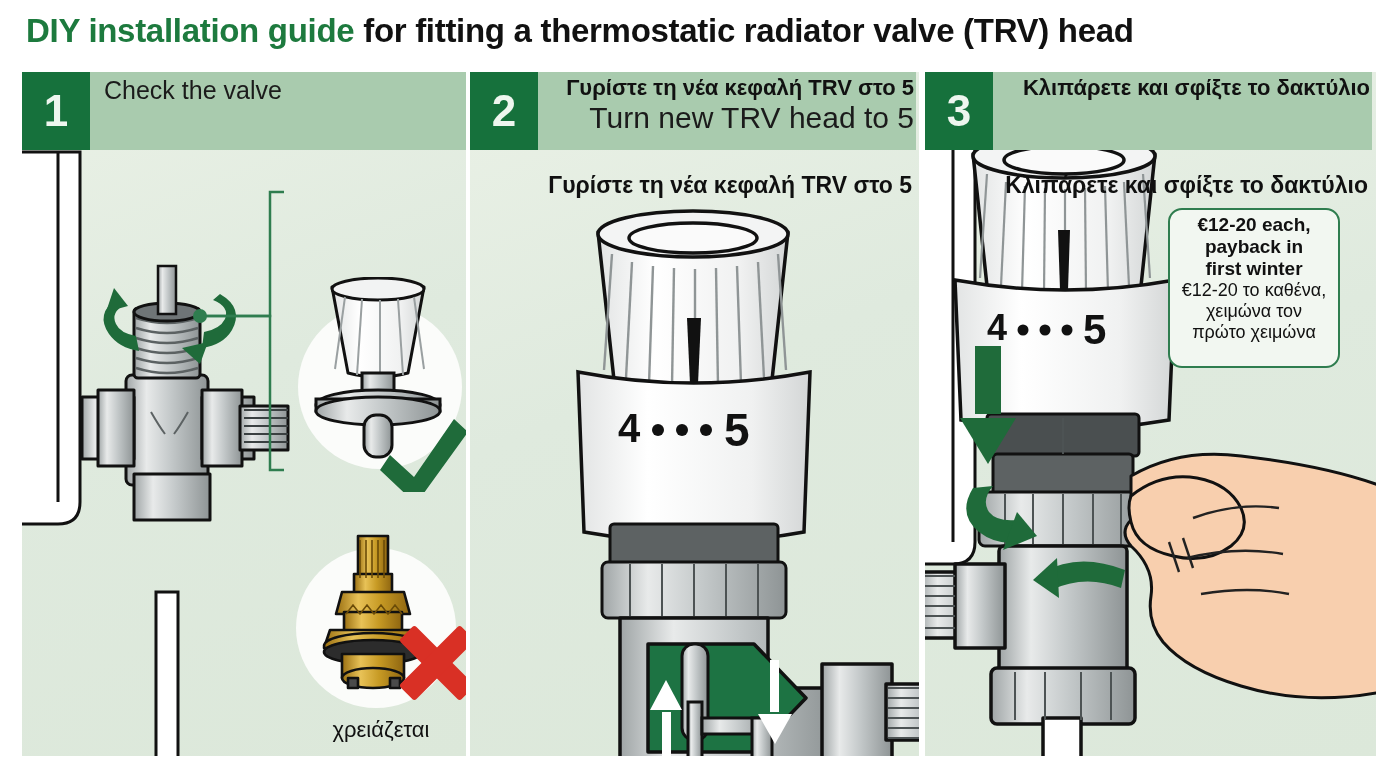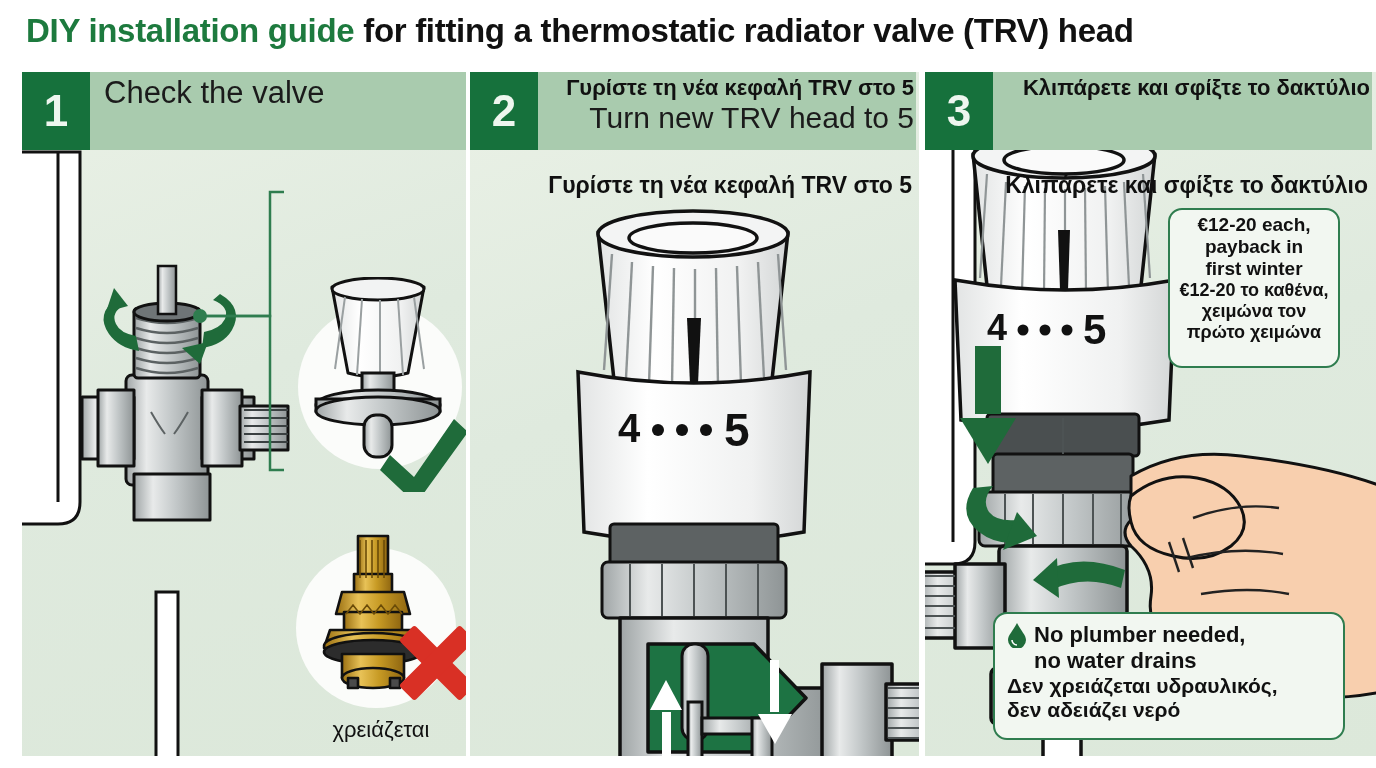--- a/index.html
+++ b/index.html
@@ -35,38 +35,38 @@
     position:absolute;left:68px;top:0;right:4px;height:78px;
     background:#a9cbae;
   }
   .hdr-num{
     position:absolute;left:0;top:0;width:68px;height:78px;
     background:#16713c;color:#eef6ef;
     font-size:44px;font-weight:bold;line-height:78px;text-align:center;
   }
   .hdr-txt{position:absolute;left:76px;top:4px;right:6px;}
   .hdr-el{font-size:23px;font-weight:bold;color:#111;line-height:1.12;white-space:nowrap;}
-  .hdr-en{font-size:31px;color:#1b1b1b;line-height:1.12;white-space:nowrap;}
+  .hdr-en{font-size:25px;color:#1b1b1b;line-height:1.12;white-space:nowrap;}
   #panel1 .hdr-txt{left:82px;}
   #panel2 .hdr-txt,#panel3 .hdr-txt{left:72px;text-align:right;}
   #panel2 .hdr-el,#panel3 .hdr-el{font-size:22px;}
   #panel2 .hdr-en,#panel3 .hdr-en{font-size:30px;}
 
   .subcap{
     position:absolute;left:0;right:8px;top:100px;
     text-align:right;font-size:23px;font-weight:bold;color:#101010;white-space:nowrap;
   }
 
   
   .callout{
     position:absolute;background:#f2f7f1;border:2px solid #2f7d4f;border-radius:14px;
     box-sizing:border-box;
   }
   .callout .en{font-size:19px;font-weight:bold;color:#111;line-height:1.16;}
-  .callout .el{font-size:19px;font-weight:bold;color:#111;line-height:1.16;}
+  .callout .el{font-size:19px;font-weight:normal;color:#111;line-height:1.16;}
 
   #cost-callout{left:1168px;top:208px;width:172px;height:160px;padding:4px 6px 0 6px;text-align:center;}
   #cost-callout .en{font-size:19px;}
   #cost-callout .el{font-size:18px;}
 
   #plumber-callout{left:993px;top:612px;width:352px;height:128px;padding:8px 10px 0 12px;}
   #plumber-callout .en{font-size:22px;}
   #plumber-callout .el{font-size:21px;}
   .drop-row{display:flex;align-items:flex-start;gap:7px;}
 
@@ -402,26 +402,14 @@
 
   <div class="callout" id="cost-callout">
     <div class="en">€12-20 each,</div>
     <div class="en">payback in</div>
     <div class="en">first winter</div>
     <div class="el">€12-20 το καθένα,</div>
     <div class="el">χειμώνα τον</div>
     <div class="el">πρώτο χειμώνα</div>
   </div>
 
-  <div class="callout" id="plumber-callout">
-    <div class="drop-row">
-      <svg width="20" height="26" viewBox="0 0 20 26">
-        <path d="M10 1 C14 9 19 13 19 18 A9 9 0 0 1 1 18 C1 13 6 9 10 1 Z" fill="#1f6b3a"></path>
-        <path d="M5 18 a5 5 0 0 0 5 5" stroke="#ffffff" stroke-width="1.6" fill="none"></path>
-      </svg>
-      <div class="en">No plumber needed,</div>
-    </div>
-    <div class="en" style="margin-left:27px;">no water drains</div>
-    <div class="el">Δεν χρειάζεται υδραυλικός,</div>
-    <div class="el">δεν αδειάζει νερό</div>
-  </div>
 
 </div>
 
 </body></html>

